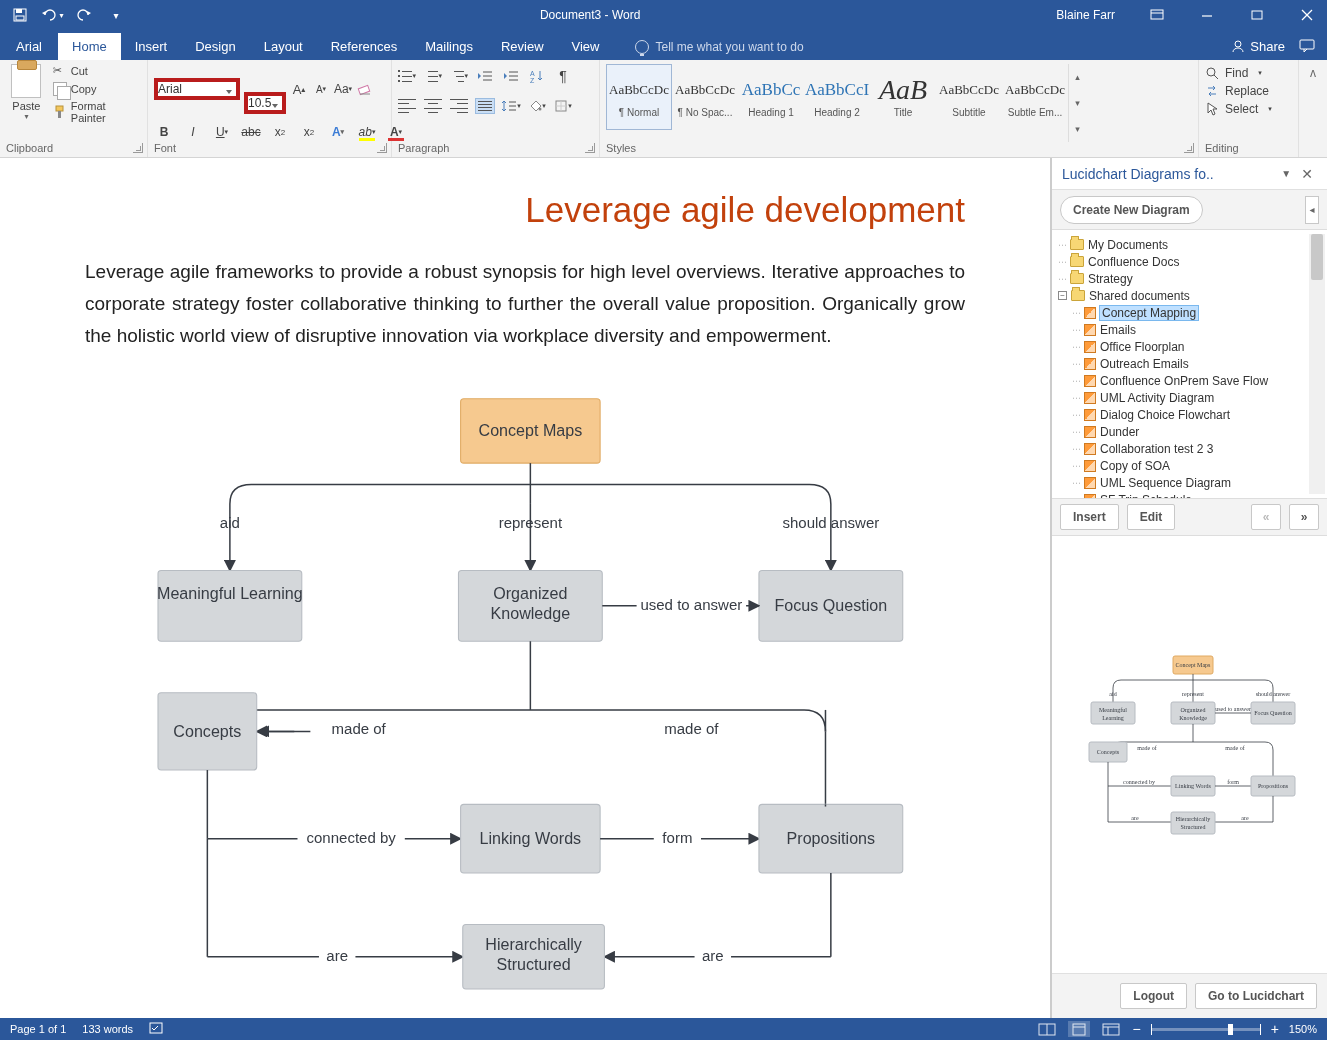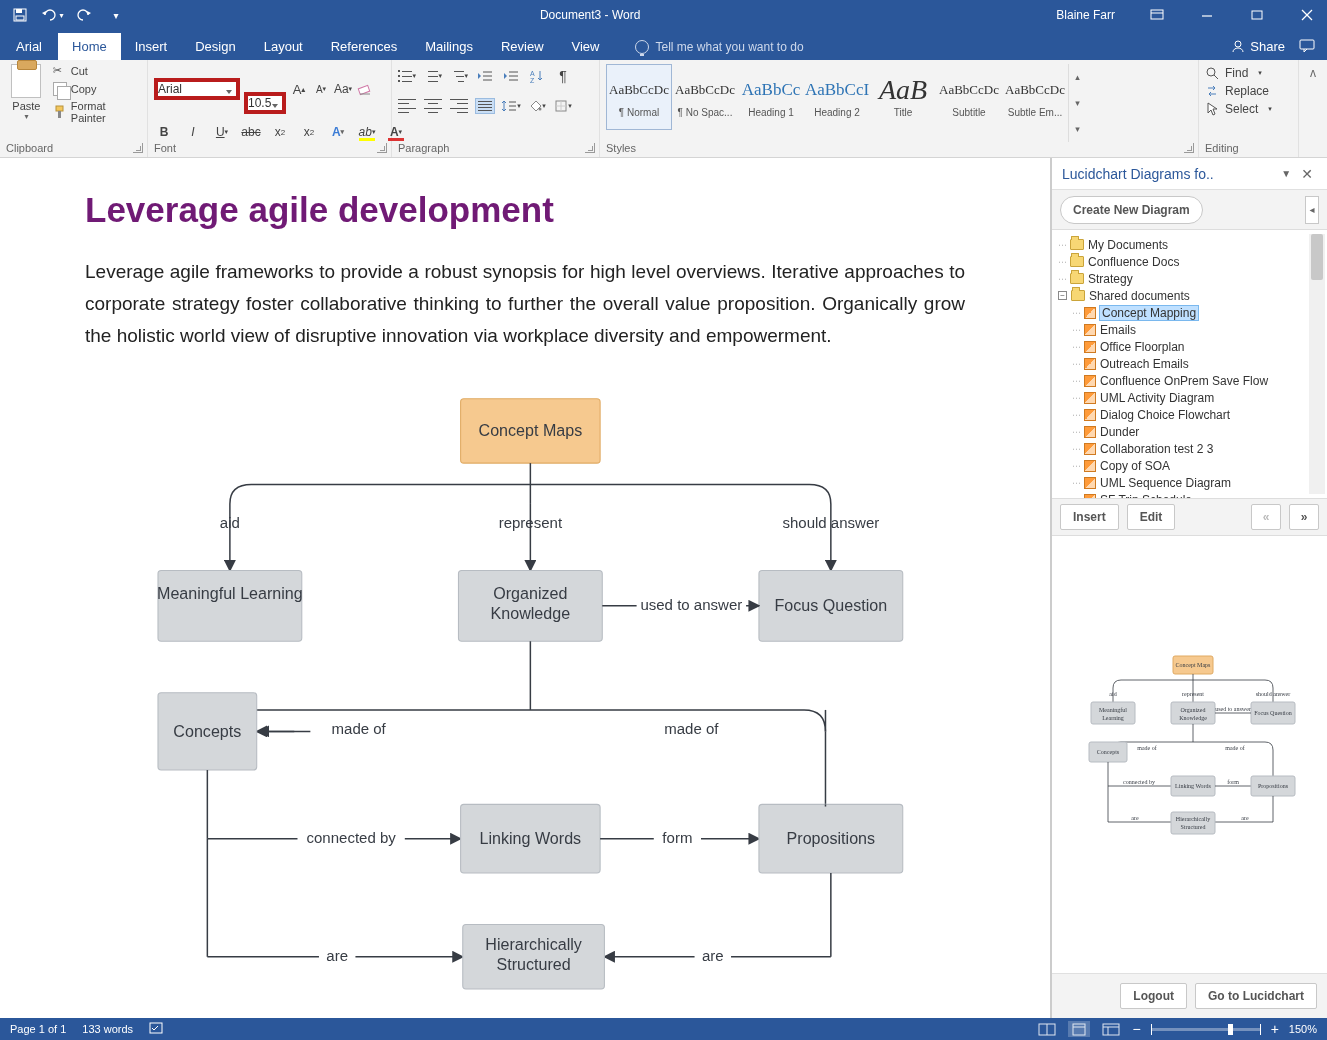--- a/index.html
+++ b/index.html
@@ -76,21 +76,21 @@
   .edit-col { display:flex; flex-direction:column; gap:4px; font-size:12px; color:#444; padding-top:2px; }
   .edit-item { display:flex; align-items:center; gap:6px; }
   .edit-icon { width:14px; height:14px; display:inline-flex; align-items:center; justify-content:center; }
 
   .ribbon-collapse { width:28px; display:flex; align-items:flex-start; justify-content:center; padding-top:6px; color:#666; }
 
   
   .workspace { position:absolute; top:158px; bottom:22px; left:0; right:0; display:flex; background:#e6e6e6; }
   .doc-scroll { flex:1; overflow:hidden; background:#fff; border-right:1px solid #ccc; }
   .page { width:920px; margin:0 auto; padding:26px 20px; background:#fff; }
-  .doc-title { font-family:Arial, sans-serif; font-size:35px; font-weight:700; text-align:left; color:#701a75; margin:6px 0 26px; }
+  .doc-title { font-family:Arial, sans-serif; font-size:35px; font-weight:400; text-align:right; color:#c2410c; margin:6px 0 26px; }
   .doc-body { font-family:Arial, sans-serif; font-size:19px; line-height:1.68; color:#222; text-align:justify; }
 
   .diagram-svg { margin-top:36px; width:100%; }
 
   
   .sidepanel { width:276px; background:#fff; display:flex; flex-direction:column; border-left:1px solid #ccc; }
   .sp-header { height:32px; display:flex; align-items:center; padding:0 10px; font-size:14px; color:#2b579a; border-bottom:1px solid #e0e0e0; }
   .sp-header .dd { margin-left:auto; font-size:10px; color:#666; padding:0 6px; }
   .sp-close { font-size:14px; color:#666; padding:0 4px; }
   .sp-toolbar { height:40px; background:#f3f3f3; border-bottom:1px solid #ddd; display:flex; align-items:center; padding:0 8px; }

